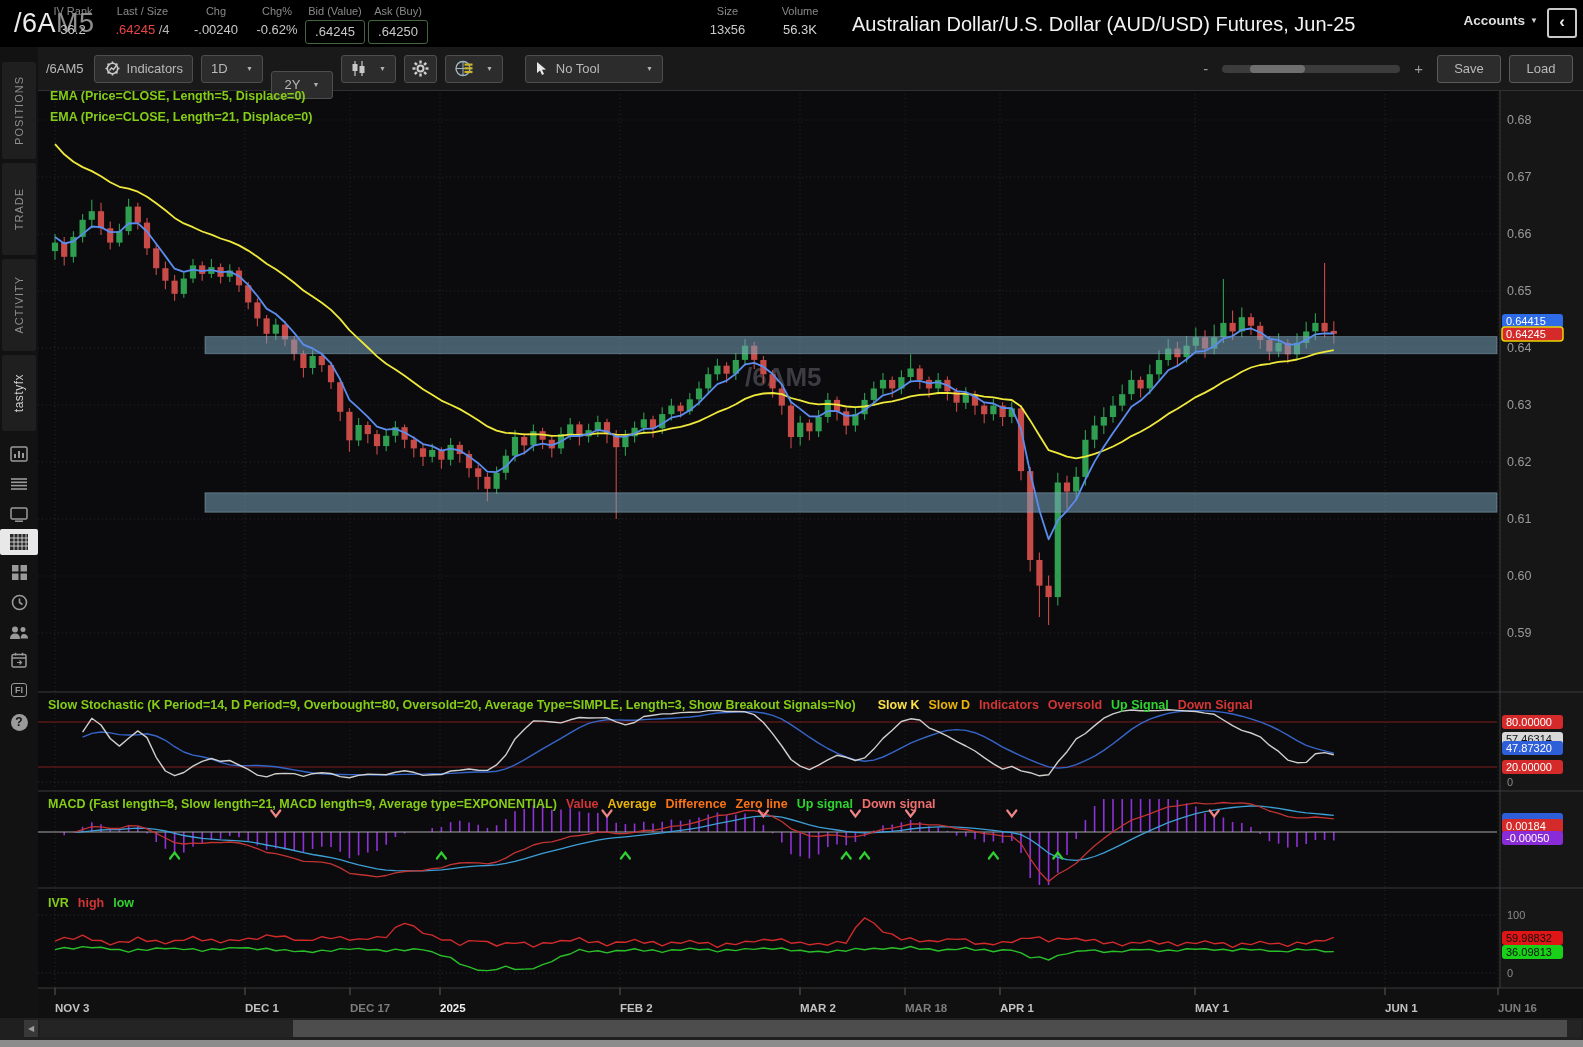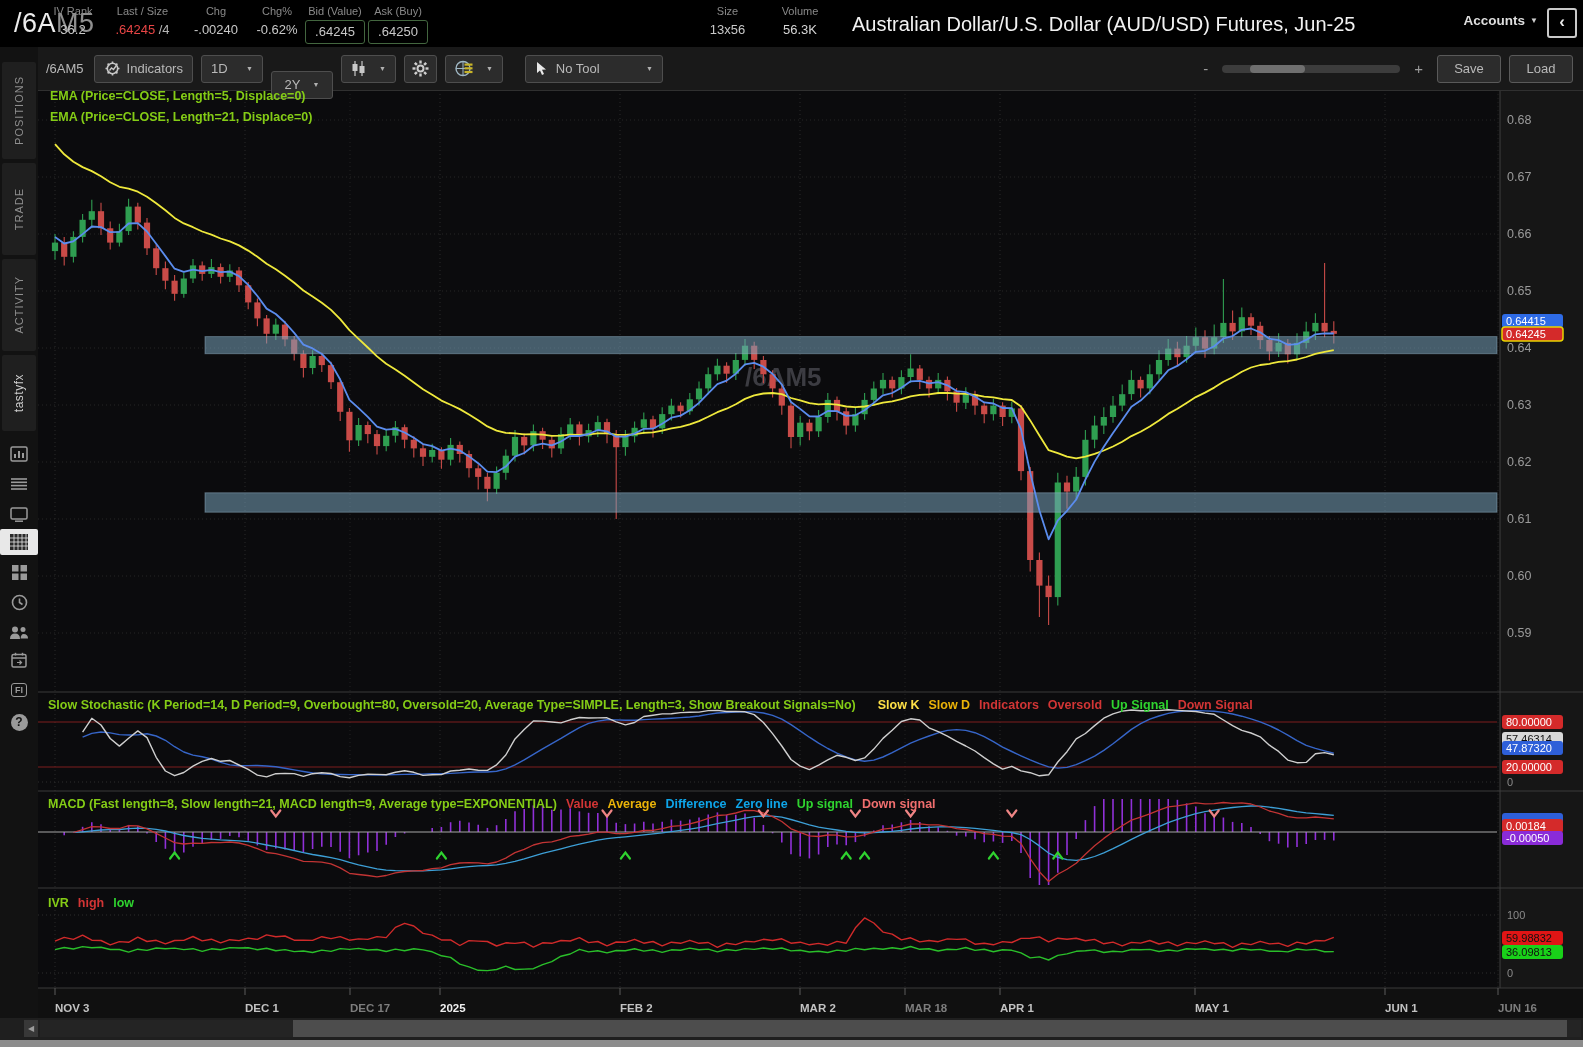--- a/index.html
+++ b/index.html
@@ -40,21 +40,21 @@
   .sic{position:absolute;left:0;width:38px;height:26px;display:flex;align-items:center;justify-content:center;cursor:pointer;}
   .sic svg{display:block;}
   .sic.active{background:#e8e8e8;border-radius:2px;}
   
   .ovl{position:absolute;z-index:6;white-space:nowrap;font-size:12.5px;font-weight:bold;}
   .cy{color:#84cc16;}
   .lg-k{color:#fde047;margin-left:22px;}
   .lg-b{color:#eab308;margin-left:9px;}
   .lg-r{color:#d23535;margin-left:9px;}
   .lg-g{color:#2fd32f;margin-left:9px;}
-  .lg-w{color:#0ea5e9;margin-left:9px;}
+  .lg-w{color:#f97316;margin-left:9px;}
   .lg-s{color:#ef6e6e;margin-left:9px;}
   
   .scroll{position:absolute;top:1018px;left:0;width:1583px;height:22px;background:#1f1f1f;z-index:6;}
   .sarrow{position:absolute;left:24px;top:2px;width:14px;height:17px;background:#383838;color:#9a9a9a;
           font-size:8px;text-align:center;line-height:17px;cursor:pointer;}
   .strack{position:absolute;left:40px;top:2px;right:2px;height:17px;background:#242424;}
   .sthumb{position:absolute;left:253px;top:0;width:1274px;height:17px;background:#4d4d4d;cursor:grab;}
   .bstrip{position:absolute;top:1040px;left:0;width:1583px;height:7px;background:#8c8c8c;z-index:7;}
   #chart-svg{position:absolute;top:0;left:0;z-index:1;}
 </style>

